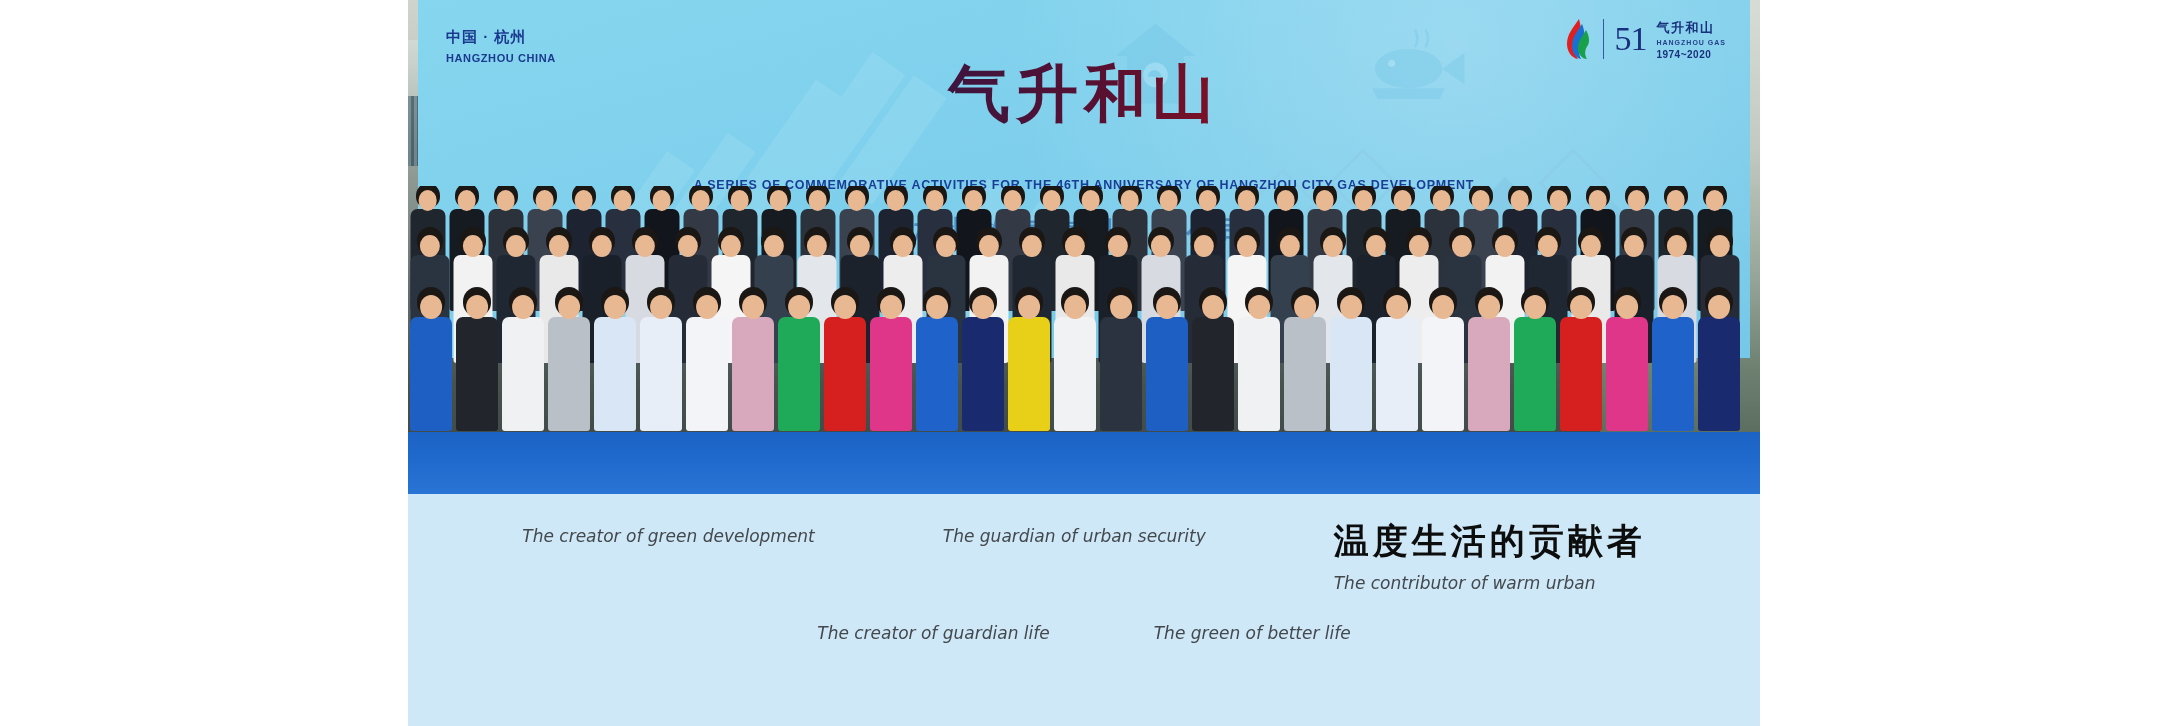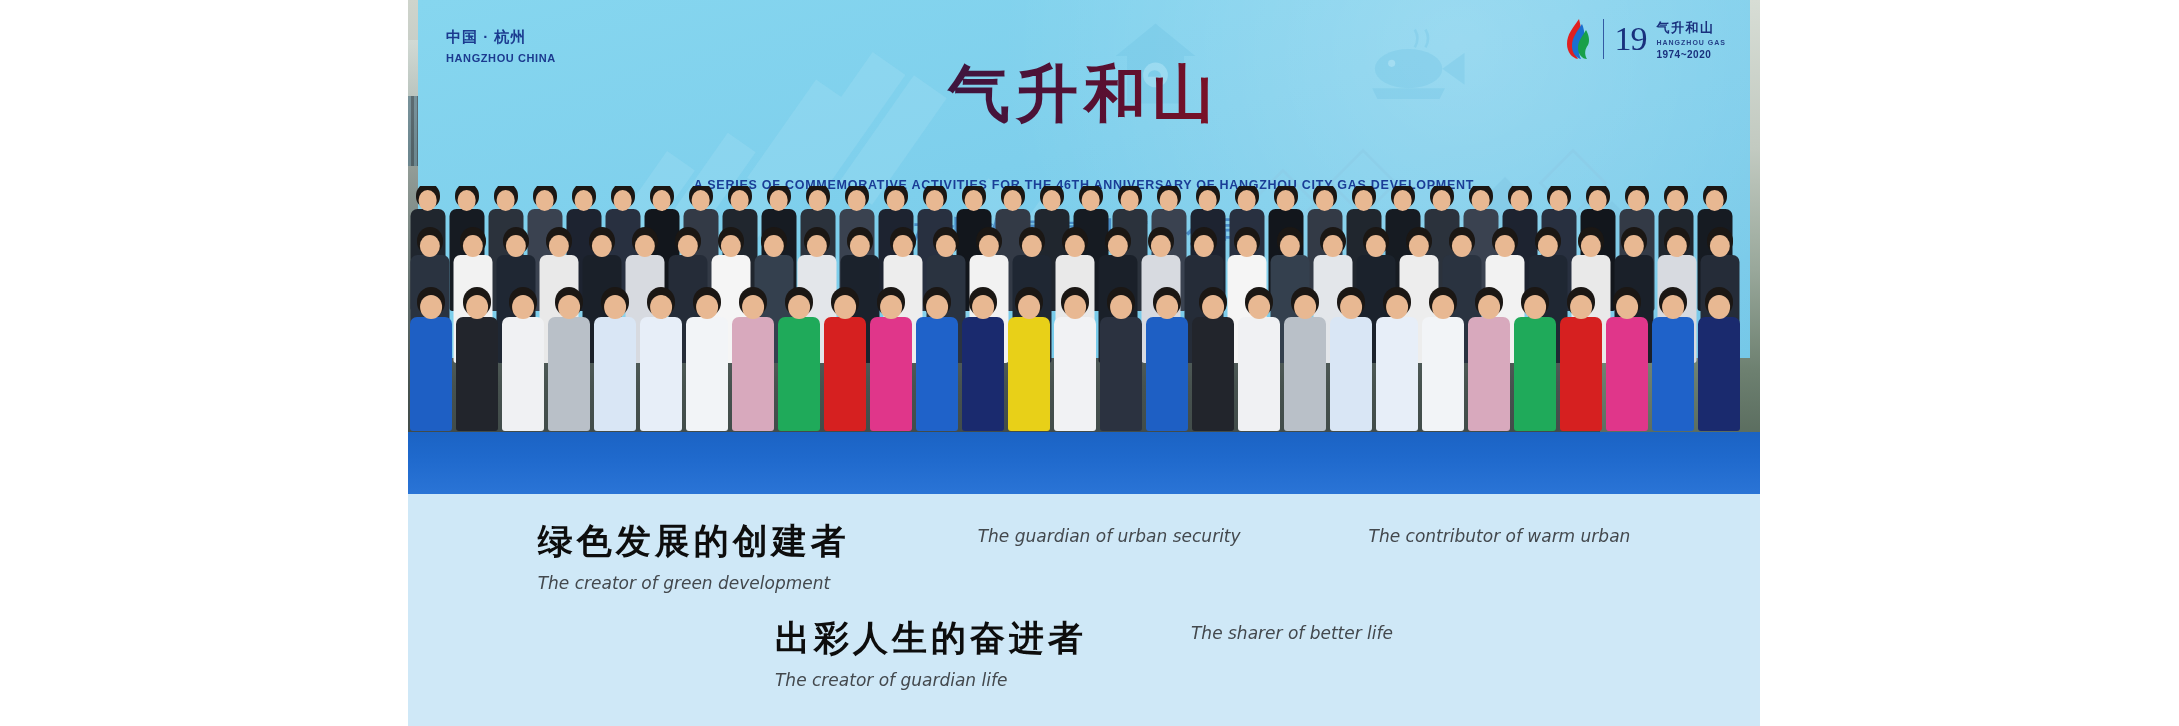--- a/index.html
+++ b/index.html
@@ -155,21 +155,21 @@
           <div class="loc-en">HANGZHOU CHINA</div>
         </div>
 
         <div class="logo">
           <svg class="logo-flame" viewBox="0 0 30 42">
             <path d="M16 1 C10 10 4 16 4 26 C4 34 9 40 15 41 C11 35 12 28 16 22 C18 18 19 12 16 1 Z" fill="#e02020"></path>
             <path d="M19 6 C14 14 9 19 9 28 C9 35 13 40 18 41 C15 35 16 29 20 24 C22 20 22 13 19 6 Z" fill="#1b6fd0"></path>
             <path d="M23 12 C19 19 15 23 15 30 C15 36 19 41 24 41 C21 36 22 31 25 27 C27 23 26 17 23 12 Z" fill="#19a04a"></path>
           </svg>
           <div class="logo-div"></div>
-          <div class="logo-46">19</div>
+          <div class="logo-46">51</div>
           <div class="logo-txt">
             <div class="logo-cn">气升和山</div>
             <div class="logo-en">HANGZHOU GAS</div>
             <div class="logo-yr">1974~2020</div>
           </div>
         </div>
 
         <div class="wordmark">气升和山</div>
         <div class="subline">A SERIES OF COMMEMORATIVE ACTIVITIES FOR THE 46TH ANNIVERSARY OF HANGZHOU CITY GAS DEVELOPMENT</div>
         <div class="banner2">杭州燃气集团有限公司</div>
@@ -652,35 +652,34 @@
               <div class="hair" style="width: 28px; height: 29.4px;"></div>
               <div class="head" style="width: 21.84px; height: 24.08px; top: 5.04px;"></div>
             </div>
           </div>
       </div>
     </div>
 
     <div class="captions">
       <div class="cap-row cap-row-1">
         <div class="cap">
-          <div class="cap-cn">绿色发展的创建者</div>
           <div class="cap-en">The creator of green development</div>
         </div>
         <div class="cap">
           <div class="cap-en">The guardian of urban security</div>
         </div>
         <div class="cap">
+          <div class="cap-cn">温度生活的贡献者</div>
           <div class="cap-en">The contributor of warm urban</div>
         </div>
       </div>
       <div class="cap-row cap-row-2">
         <div class="cap">
-          <div class="cap-cn">出彩人生的奋进者</div>
           <div class="cap-en">The creator of guardian life</div>
         </div>
         <div class="cap">
-          <div class="cap-en">The sharer of better life</div>
+          <div class="cap-en">The green of better life</div>
         </div>
       </div>
     </div>
 
   </div>
 </div>
 
 </body></html>

